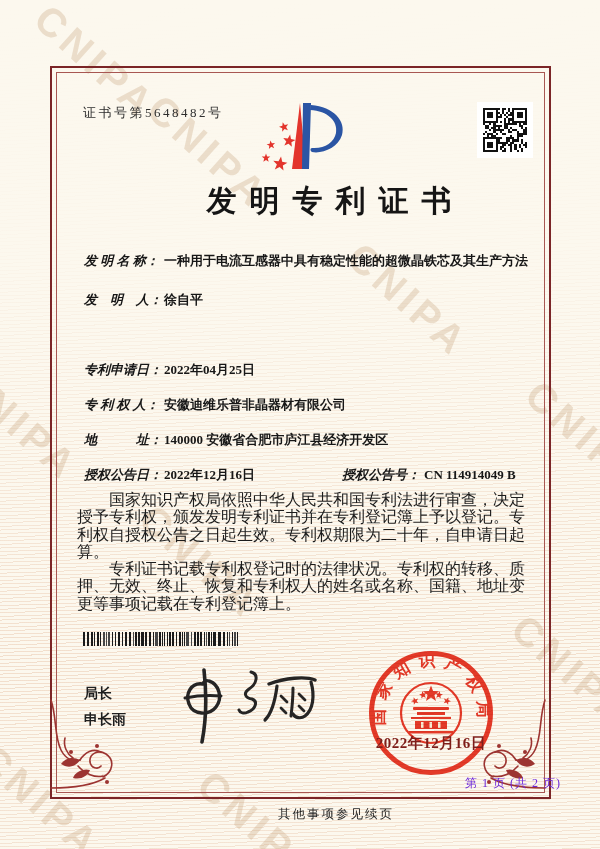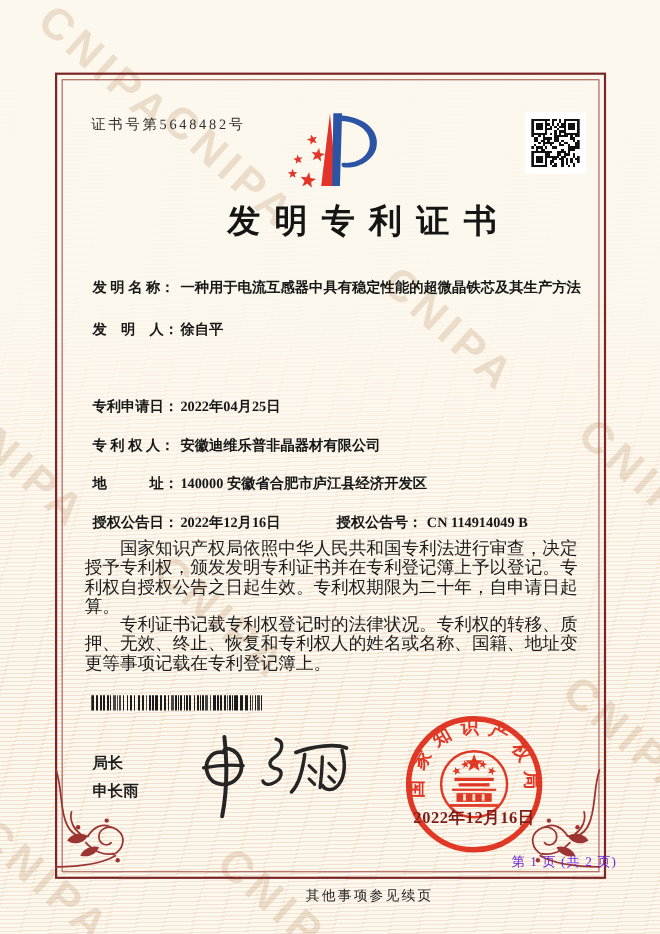--- a/index.html
+++ b/index.html
@@ -17,24 +17,24 @@
       transform:translate(-50%,-50%) rotate(42deg);white-space:nowrap;pointer-events:none;}
   .frame-outer{position:absolute;left:50px;top:66px;width:497px;height:729px;z-index:2;
       border:2.5px solid #7b2527;}
   .frame-inner{position:absolute;left:56px;top:72px;width:487px;height:719px;z-index:2;
       border:1px solid #a85752;}
   .abs{position:absolute;z-index:4;}
   .cert-no{left:83px;top:104px;font-size:13px;letter-spacing:2.5px;color:#2e2e2e;font-weight:500;}
   .title{left:50px;top:181px;width:558px;text-align:center;font-size:30px;font-weight:bold;
          color:#151515;letter-spacing:13px;padding-left:13px;box-sizing:border-box;}
   .row{left:84px;font-size:13px;font-weight:600;color:#171717;white-space:nowrap;}
-  .row .lab{display:inline-block;width:80px;white-space:pre;}
+  .row .lab{display:inline-block;width:80px;white-space:pre;font-style:italic;}
   .row .val{font-size:13px;}
   .pair2{position:absolute;left:222px;top:0;}
-  .pair2 .lab{width:82px;}
+  .pair2 .lab{width:82px;margin-left:36px;}
   .legal{left:77px;top:491px;width:452px;font-size:16px;line-height:17.3px;color:#1c1c1c;}
   .legal p{margin:0;text-indent:2em;}
   .duty{left:84px;top:685px;font-family:"Liberation Sans","DejaVu Sans",sans-serif;
         font-size:14px;font-weight:bold;color:#1f1f1f;}
   .name{top:711px;}
   .sig{left:173px;top:658px;}
   .sealwrap{left:367px;top:649px;width:128px;height:128px;z-index:5;opacity:.95;mix-blend-mode:multiply;}
   .sealdate{left:360px;top:734px;width:142px;text-align:center;z-index:6;
             font-size:15px;font-weight:bold;letter-spacing:.5px;color:#7e1e1a;}
   .qrpad{left:477px;top:102px;width:56px;height:56px;background:#ffffff;z-index:3;}

